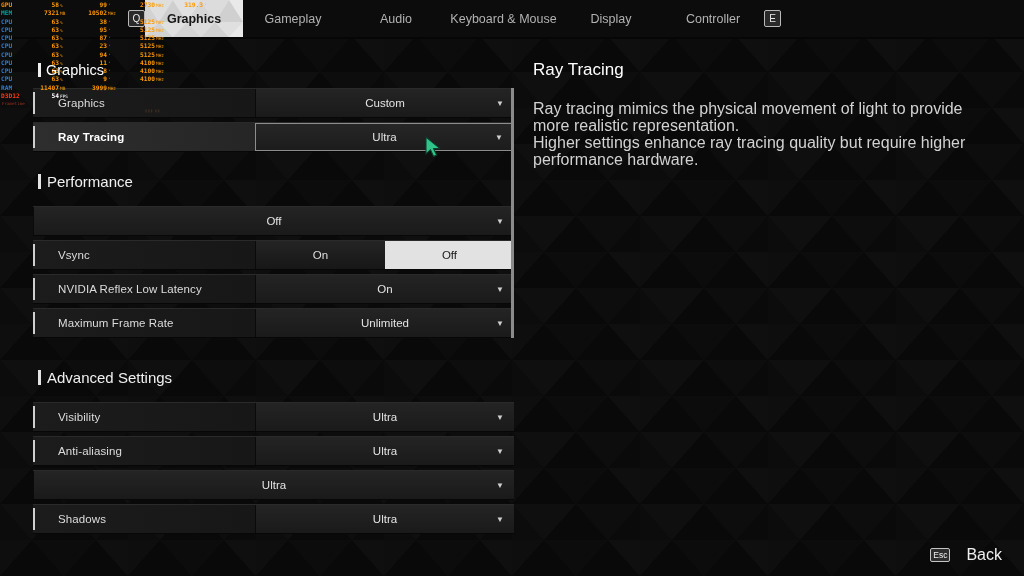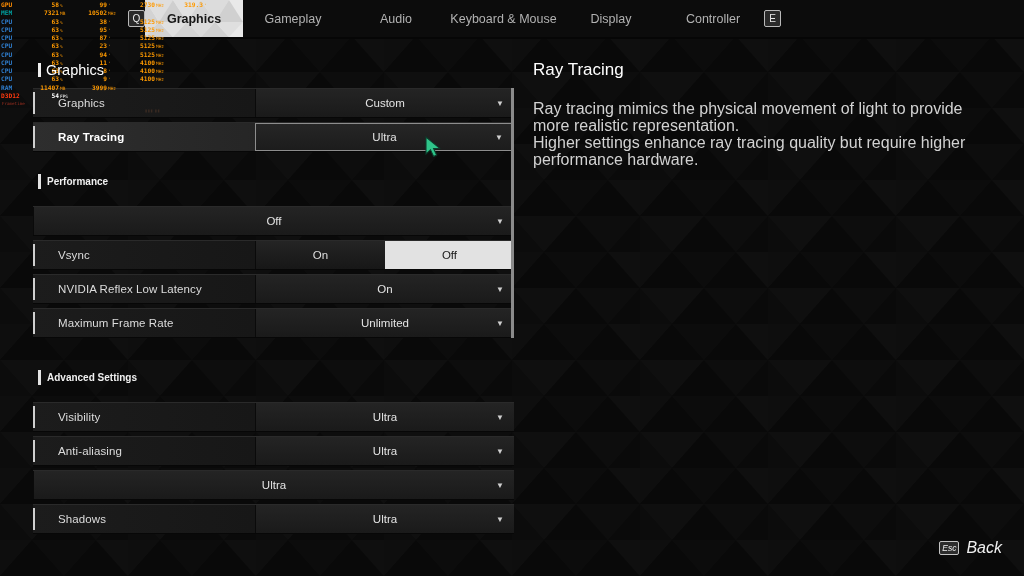--- a/index.html
+++ b/index.html
@@ -65,21 +65,21 @@
     display:flex; align-items:center;
     height:30px;
     margin-left:5px;
     margin-top:14px;
     margin-bottom:10px;
   }
   .group-header .bar{
     width:3px; height:15px; background:#e4e4e4; margin-right:6px;
   }
   .group-header .title{
-    font-size:10px; color:#f0f0f0; font-weight:bold;
+    font-size:15px; color:#f0f0f0; font-weight:normal;
   }
   .row{
     position:relative;
     height:30px;
     margin-bottom:4px;
     display:flex; align-items:stretch;
     background:linear-gradient(to right,#1c1c1c 0%, #161616 55%, #121212 100%);
     border-top:1px solid #2a2a2a;
     border-bottom:1px solid #070707;
   }
@@ -151,22 +151,22 @@
   }
   #desc-pane .desc-title{
     font-size:17px; color:#ffffff; font-weight:normal; margin-bottom:20px;
   }
   #desc-pane .desc-body{
     font-size:16px; line-height:17px; color:#d2d2d2;
   }
 
   
   #bottom-hint{
-    position:absolute; right:22px; bottom:19px;
-    display:flex; align-items:center; gap:7px; z-index:20;font-style:italic;
+    position:absolute; right:22px; bottom:12px;
+    display:flex; align-items:center; gap:16px; z-index:20;
   }
   #bottom-hint .keycap{
     min-width:20px; height:14px;
     border:1px solid #c4c4c4; background:#2d2d2d;
     color:#f0f0f0; font-size:8.5px; line-height:12px; text-align:center;
     border-radius:2px; padding:0 2px;
   }
   #bottom-hint .hint-label{ font-size:16px; color:#efefef; }
 
   

